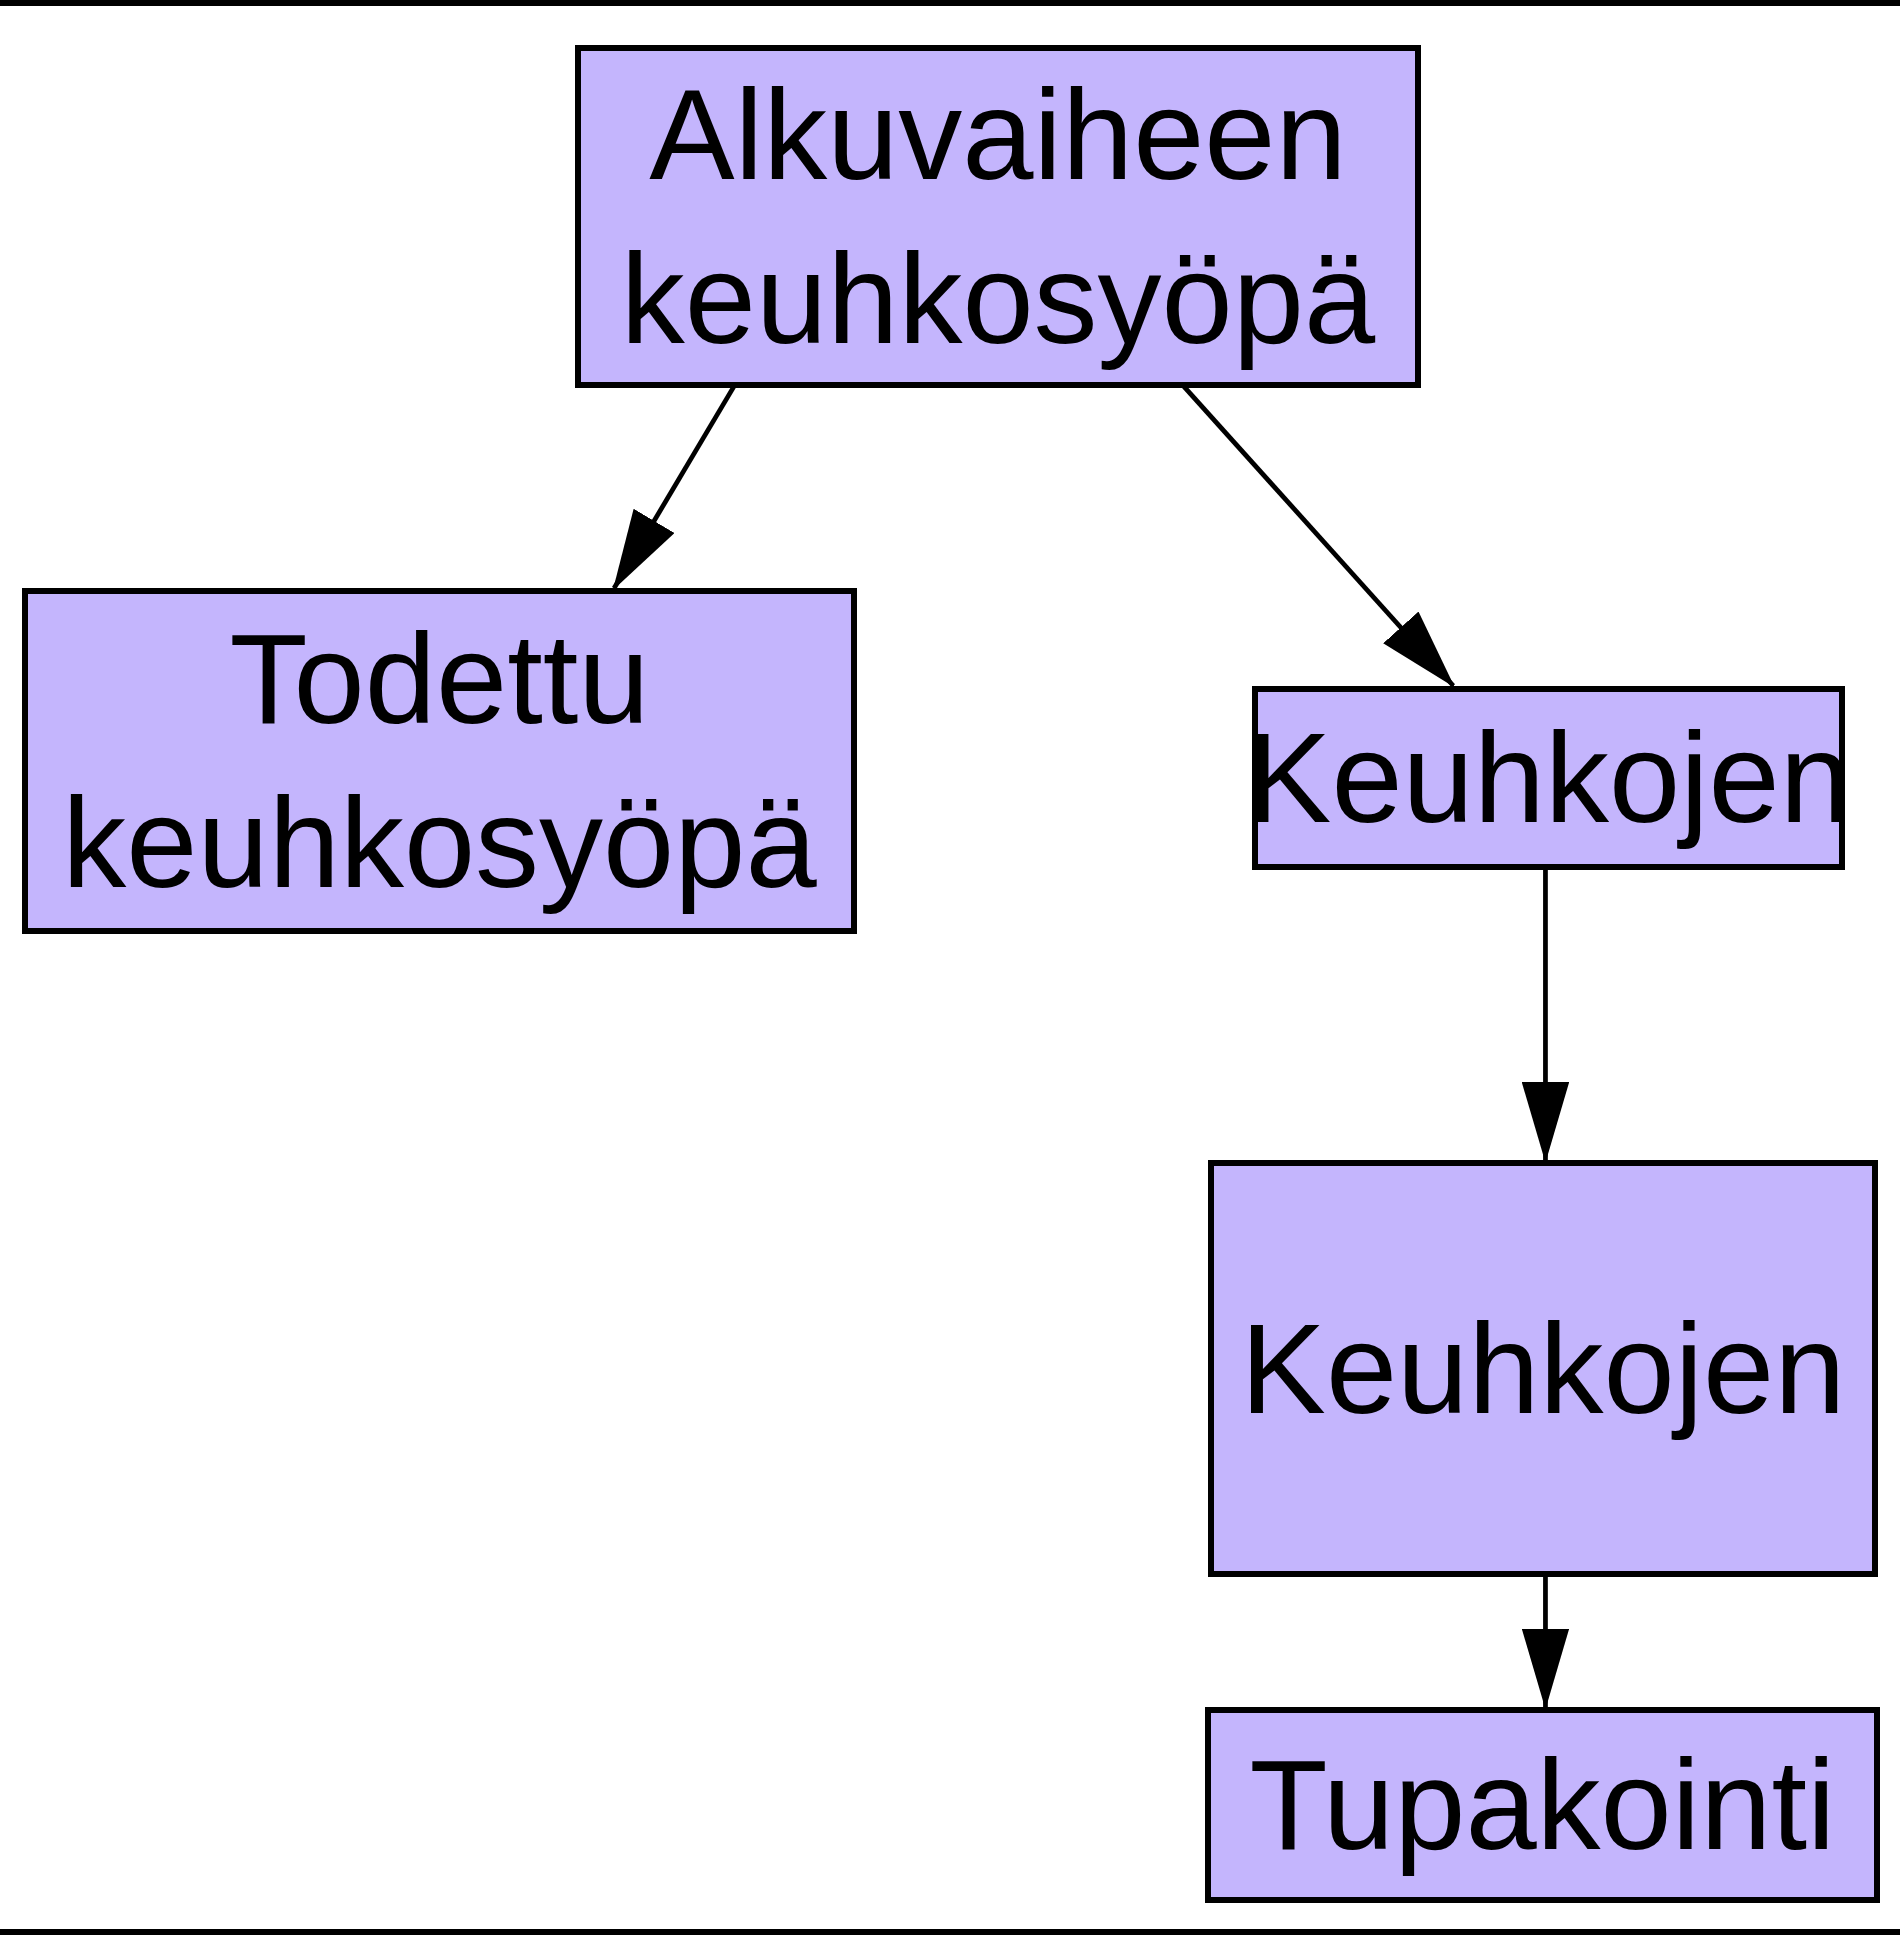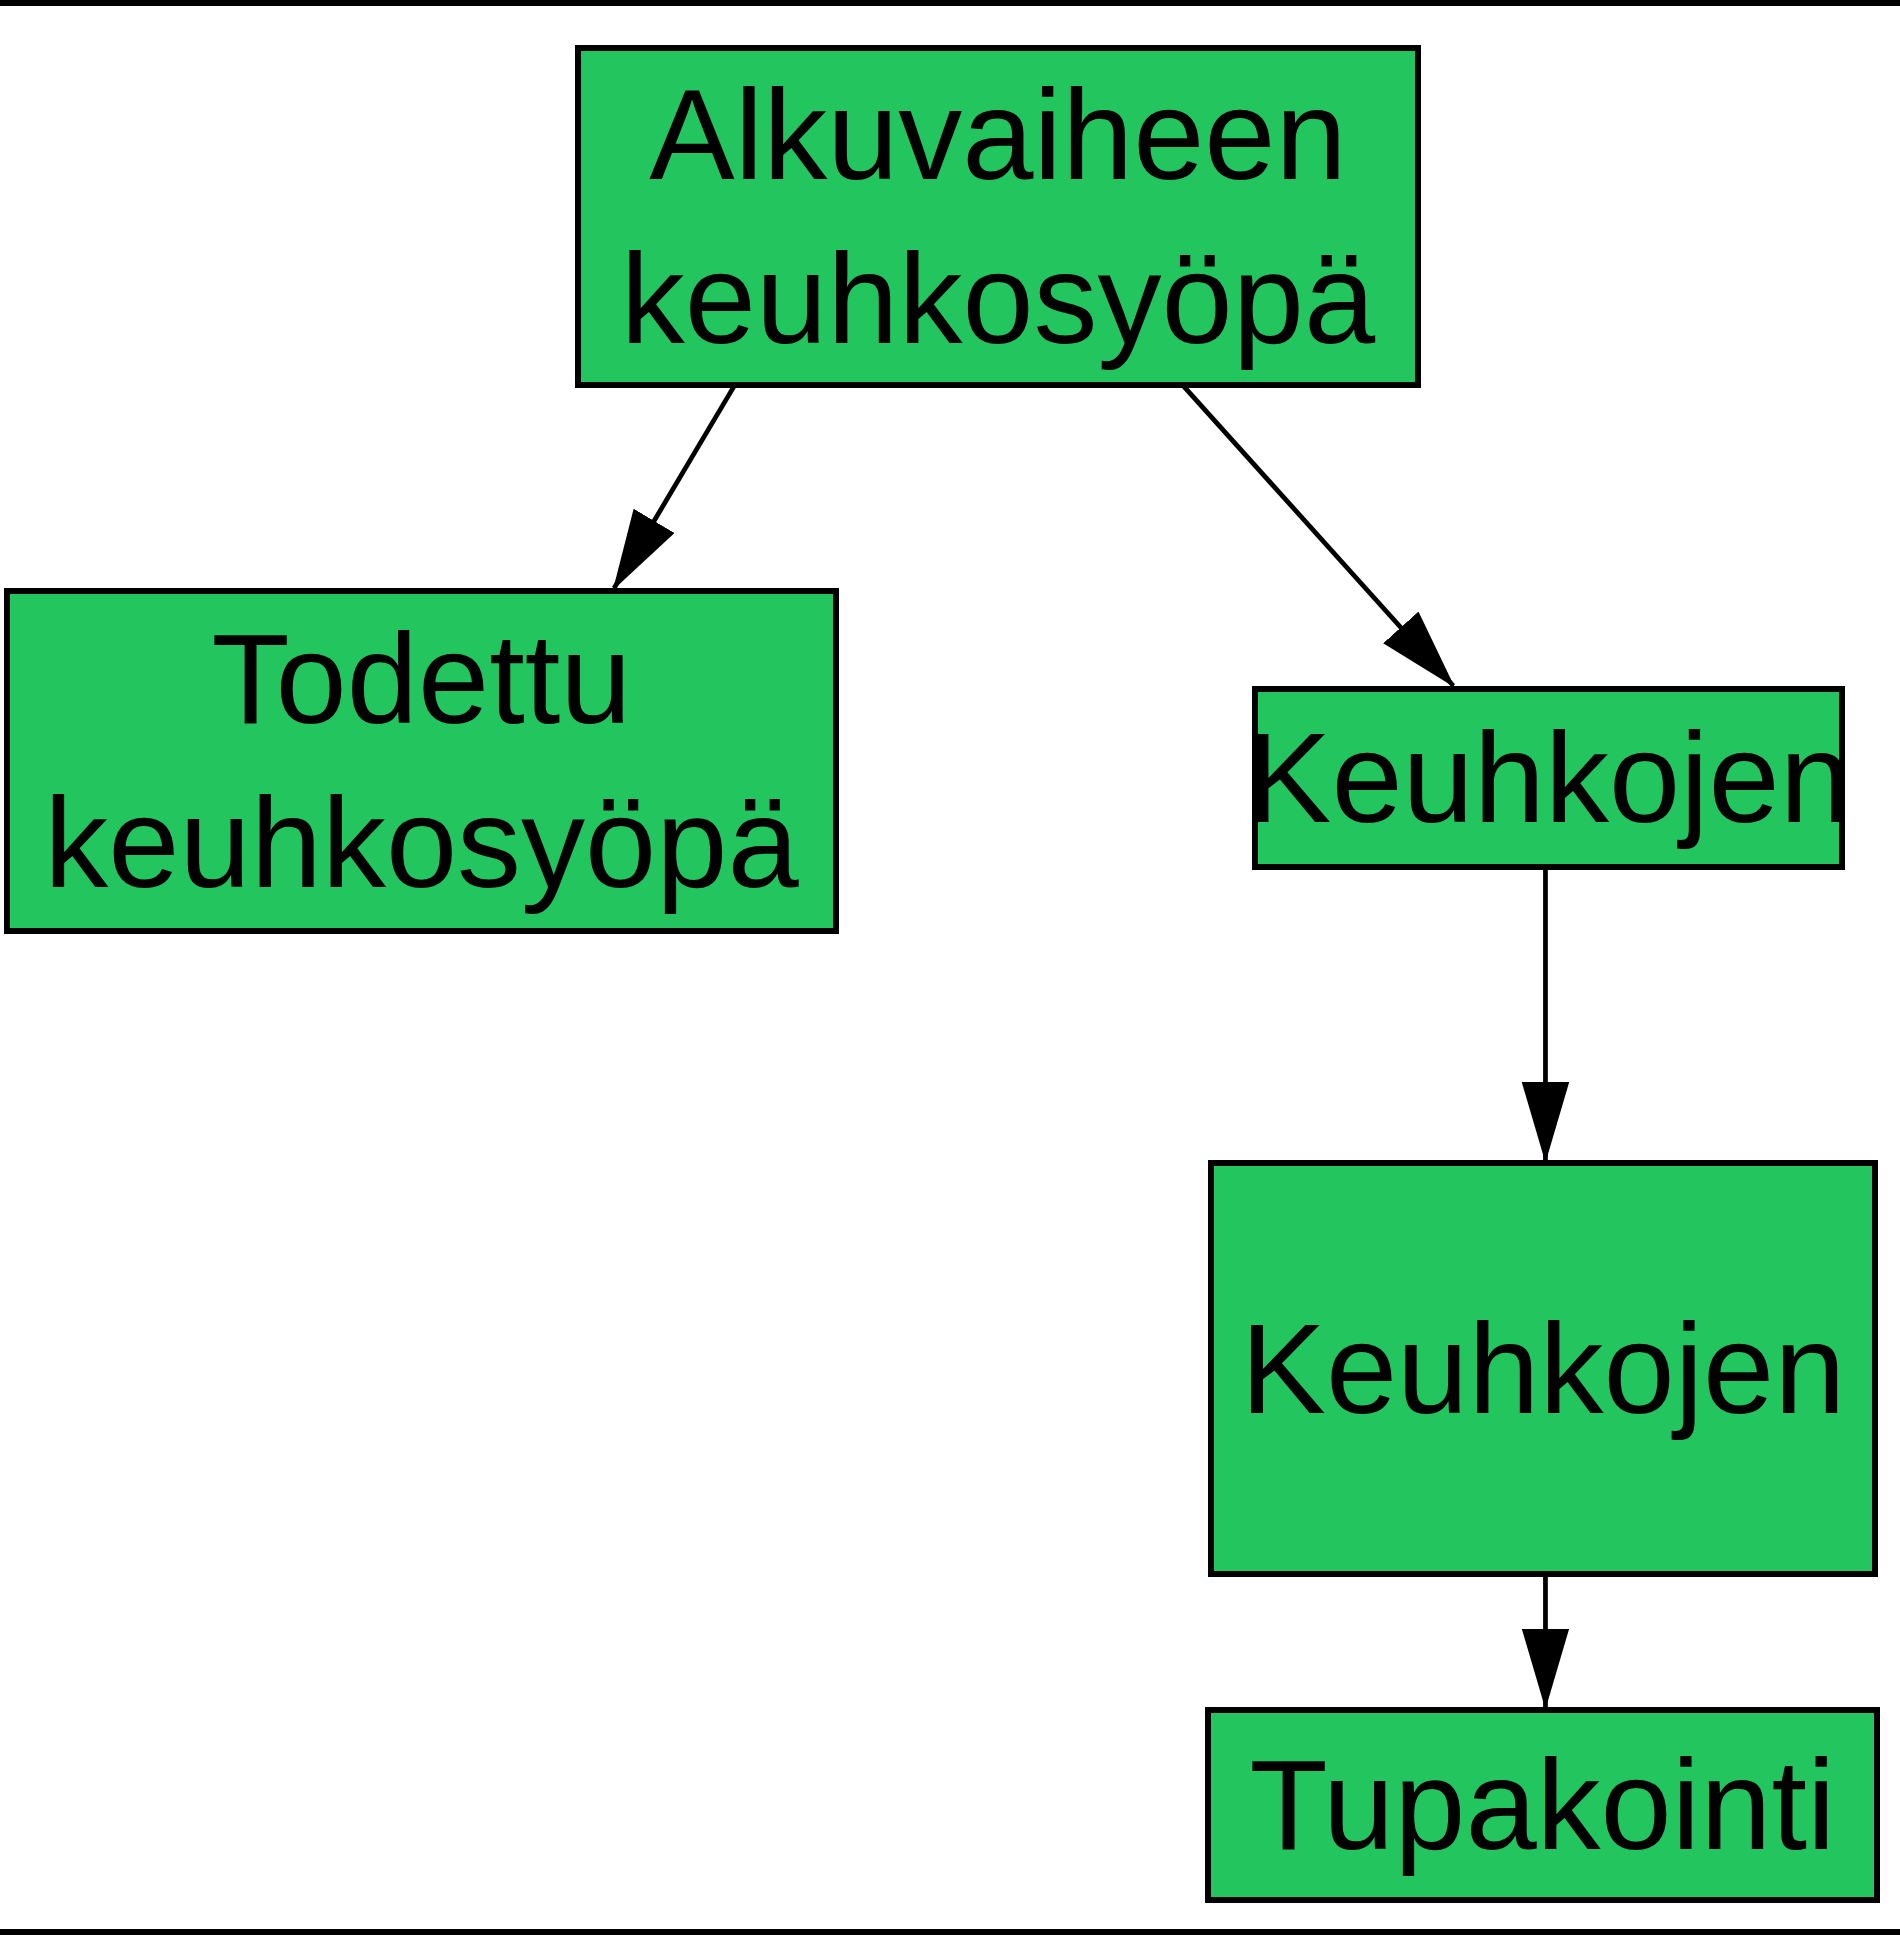--- a/index.html
+++ b/index.html
@@ -28,21 +28,21 @@
     height: 1936px;
   }
   .edges-layer line {
     stroke: #000000;
     stroke-width: 10;
   }
   .node {
     position: absolute;
     box-sizing: border-box;
     border: 6.7px solid #000000;
-    background: #22c55e;
+    background: #c4b5fd;
     display: flex;
     flex-direction: column;
     align-items: center;
     justify-content: center;
     text-align: center;
     font-size: 128px;
     line-height: 1.28;
     white-space: nowrap;
   }
   .node-line { display: block; }
@@ -65,21 +65,21 @@
     <line x1="2490" y1="812" x2="3058" y2="1443" marker-end="url(#arrowhead)"></line>
     <line x1="3252" y1="1825" x2="3252" y2="2442" marker-end="url(#arrowhead)"></line>
     <line x1="3252" y1="3197" x2="3252" y2="3592" marker-end="url(#arrowhead)"></line>
   </svg>
 
   <div class="node" style="left:575px; top:45px; width:846px; height:343px;">
     <span class="node-line">Alkuvaiheen</span>
     <span class="node-line">keuhkosyöpä</span>
   </div>
 
-  <div class="node" style="left:4px; top:588px; width:835px; height:346px;">
+  <div class="node" style="left:22px; top:588px; width:835px; height:346px;">
     <span class="node-line">Todettu</span>
     <span class="node-line">keuhkosyöpä</span>
   </div>
 
   <div class="node" style="left:1252px; top:686px; width:593px; height:184px;">
     <span class="node-line">Keuhkojen</span>
   </div>
 
   <div class="node" style="left:1208px; top:1160px; width:670px; height:417px;">
     <span class="node-line">Keuhkojen</span>

